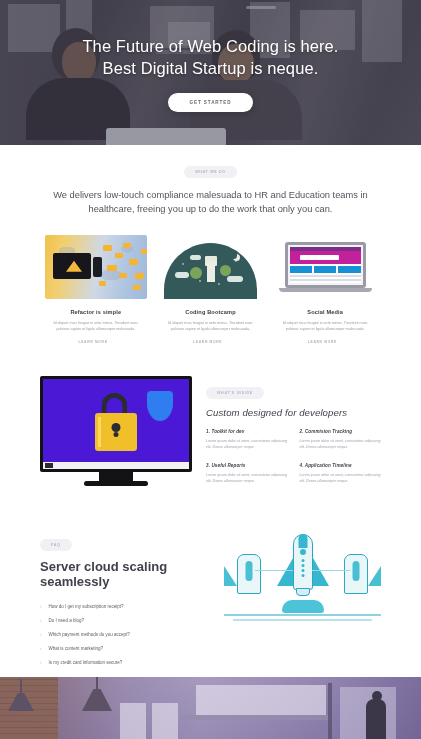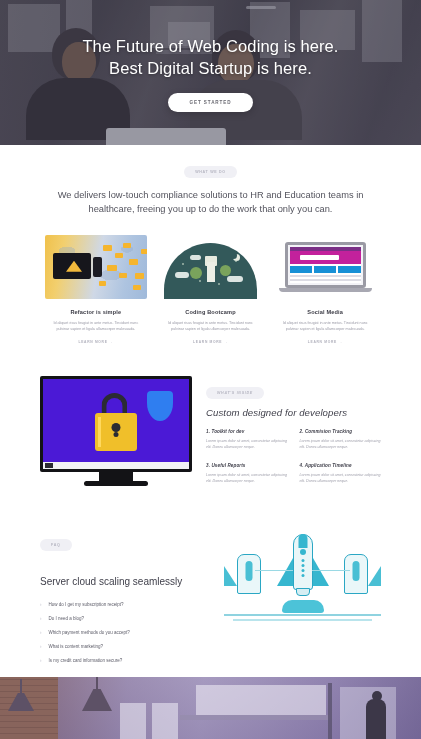--- a/index.html
+++ b/index.html
@@ -160,21 +160,21 @@
 
   .dev-right{ flex:1; padding-top:4px;font-style:italic; }
   .dev-title{ margin-top:8px; font-size:9.6px; color:#3f3f4a; font-weight:400; letter-spacing:.1px;}
   .dev-grid{ display:grid; grid-template-columns:1fr 1fr; gap:13px 12px; margin-top:11px;}
   .dev-item h4{ font-size:4.6px; font-weight:700; color:#41414c; letter-spacing:.1px;}
   .dev-item p{ margin-top:4px; font-size:3.6px; line-height:1.72; color:#a0a0ac;}
 
   
   .faq{ display:flex; padding:46px 40px 0; align-items:flex-start; }
   .faq-left{ width:180px; flex:none; }
-  .faq-title{ margin-top:25px; font-size:10px; color:#41414c; font-weight:400;}
+  .faq-title{ margin-top:8px; font-size:13px; color:#41414c; font-weight:700;}
   .faq-list{ margin-top:11px; list-style:none;}
   .faq-list li{ display:flex; align-items:center; gap:7px; padding:4.5px 0; font-size:4.5px; color:#5c5c68;}
   .faq-chev{ color:#c2c2ce; font-size:4.5px; }
   .faq-art{ flex:1; position:relative; height:92px; margin-left:4px; }
   .rk{ position:absolute; }
   .rk-body{left:50%;transform:translateX(-50%);top:2px;width:20px;height:56px;background:#e9f6f8;
     border:1.5px solid #2aa7c4;border-radius:10px 10px 3px 3px;}
   .rk-tip{position:absolute;left:50%;transform:translateX(-50%);top:-1px;width:9px;height:14px;background:#36b6cf;border-radius:5px 5px 0 0;}
   .rk-win{position:absolute;left:50%;transform:translateX(-50%);top:14px;width:6px;height:6px;border-radius:50%;background:#36b6cf;}
   .rk-dots{position:absolute;left:50%;transform:translateX(-50%);top:24px;width:3px;height:3px;border-radius:50%;background:#36b6cf;
@@ -243,29 +243,29 @@
         <div class="p1body"></div>
       <div class="p2head"></div>
         <div class="p2face"></div>
         <div class="p2body"></div>
       <div class="laptop"></div>
     </div>
     <div class="hero-overlay"></div>
     <div class="hero-content">
       <h1 class="hero-title">
         <span>The Future of Web Coding is here.</span><br>
-        <span>Best Digital Startup is here.</span>
+        <span>Best Digital Startup is neque.</span>
       </h1>
       <button class="hero-btn">GET STARTED</button>
     </div>
   </section>
 
   <section class="intro">
     <span class="pill">WHAT WE DO</span>
-    <p class="intro-text">We delivers low-touch compliance solutions to HR and Education teams in healthcare, freeing you up to do the work that only you can.</p>
+    <p class="intro-text">We delivers low-touch compliance malesuada to HR and Education teams in healthcare, freeing you up to do the work that only you can.</p>
   </section>
 
   <section class="cards">
 
     <div class="card">
       <div class="card-art art-email">
         <div class="map"></div>
           <div class="scr"></div>
           <div class="ph"></div>
         <div class="env e1"></div>

